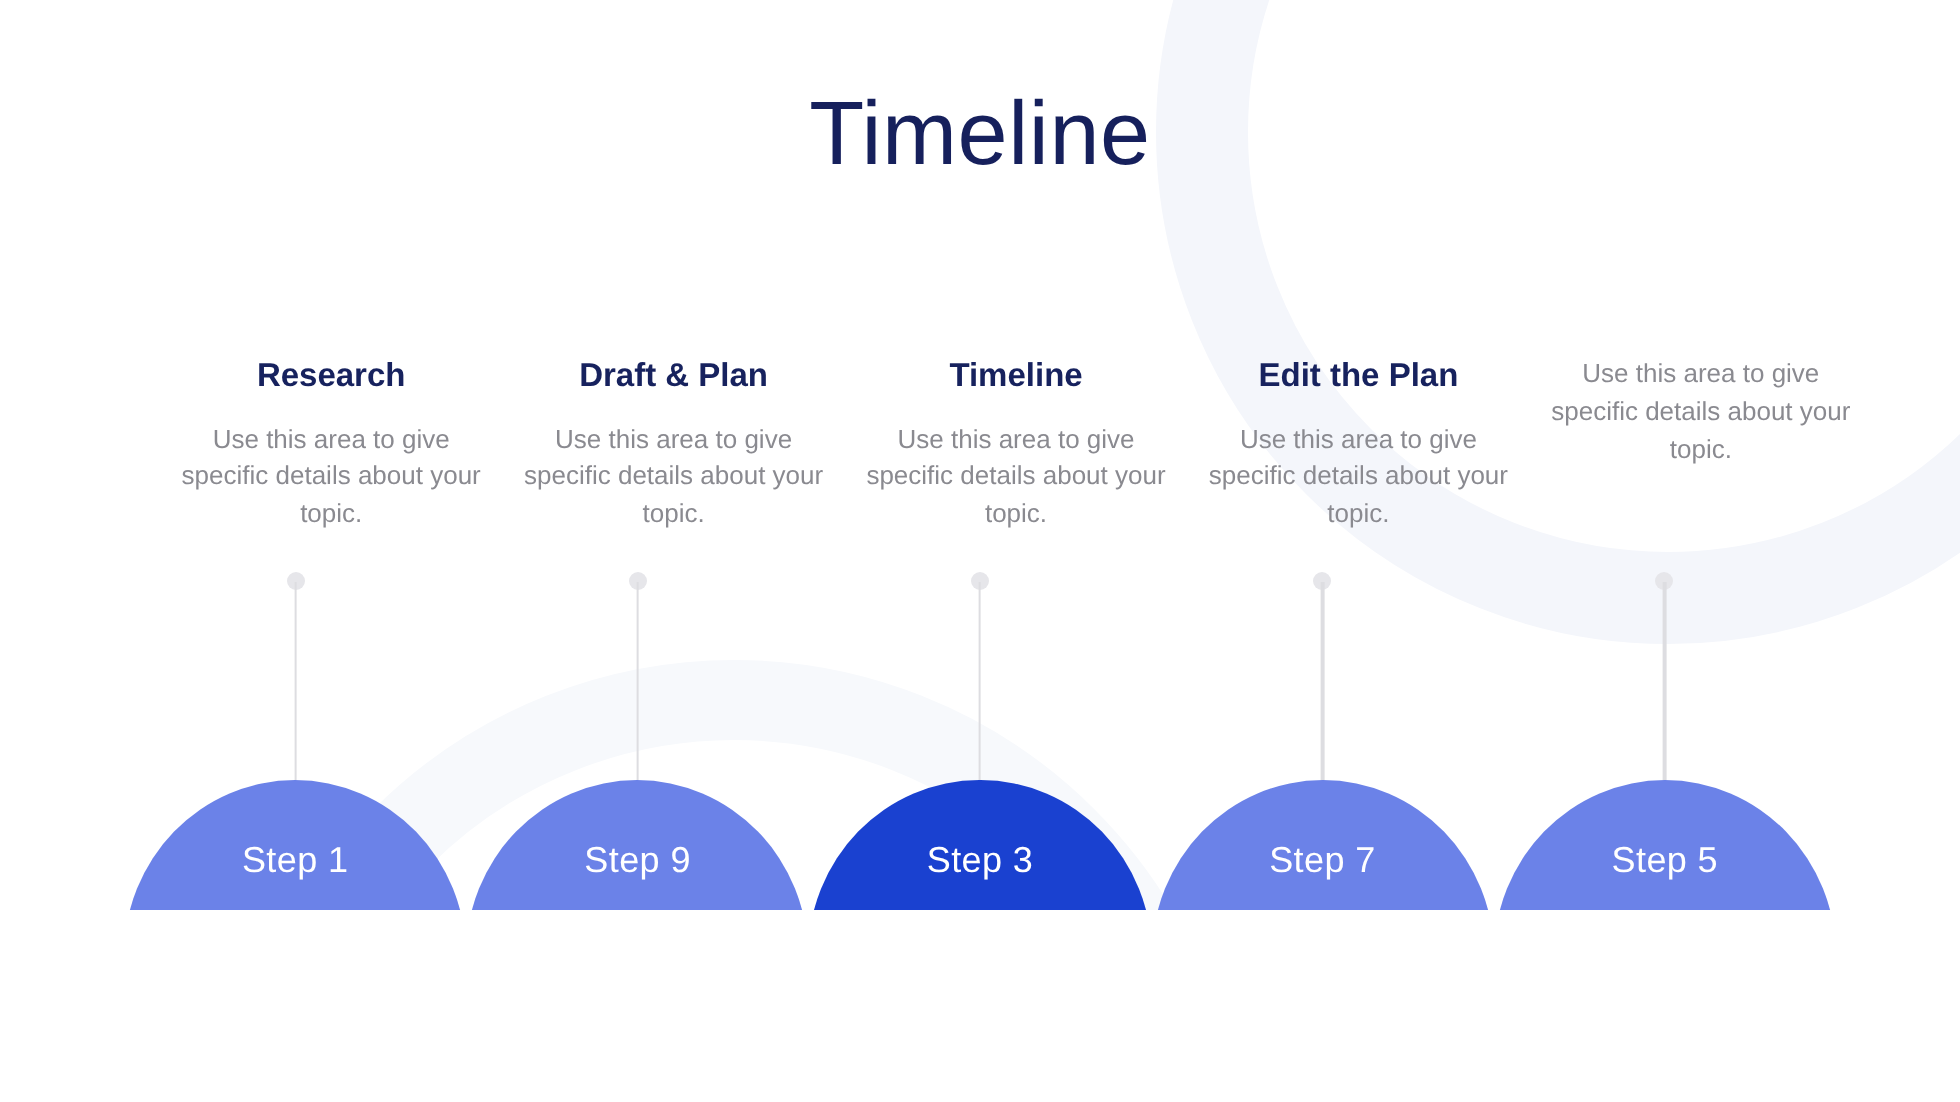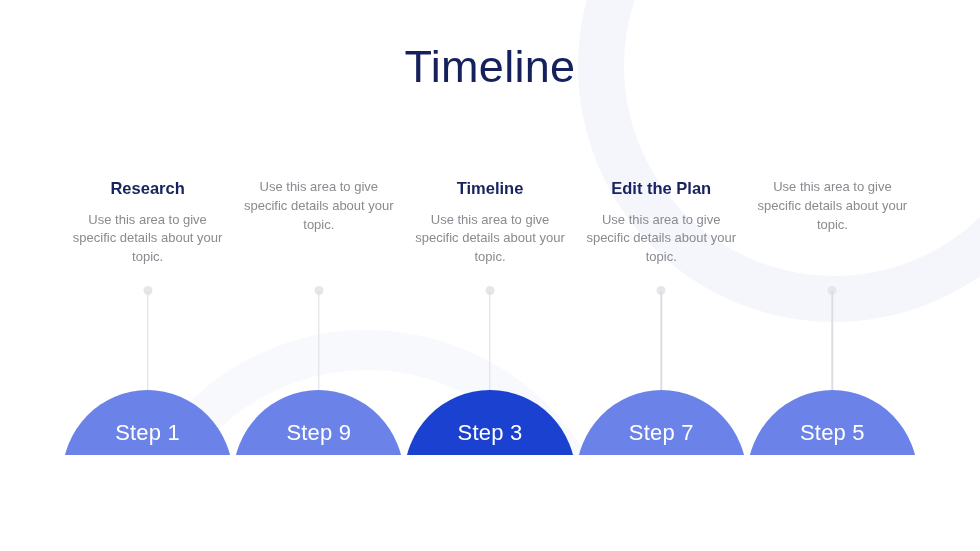--- a/index.html
+++ b/index.html
@@ -50,21 +50,21 @@
     font-weight: 300;
     letter-spacing: 0.3px;
     color: #16205c;
     line-height: 1.1;
   }
 
   
   #columns {
     position: absolute;
     top: 178px;
-    left: 62px;
+    left: 80px;
     width: 856px;
     display: flex;
     justify-content: space-between;
   }
   .column {
     flex: 1 1 0;
     text-align: center;
     padding: 0 4px;
     box-sizing: border-box;
   }
@@ -142,21 +142,21 @@
   }
   .arch.active {
     z-index: 3;
   }
   .arch-label {
     position: absolute;
     left: 0;
     top: 30px;
     width: 100%;
     text-align: center;
-    font-size: 22px;
+    font-size: 18px;
     font-weight: 400;
     color: #ffffff;
     z-index: 4;
     letter-spacing: 0.2px;
   }
 </style>
 </head>
 <body>
 
 <div id="slide">
@@ -165,20 +165,21 @@
   <div class="deco" id="deco-ring-bl"></div>
 
   <div id="page-title">Timeline</div>
 
   <div id="columns">
     <div class="column">
       <div class="col-title">Research</div>
       <div class="col-desc">Use this area to give specific details about your topic.</div>
     </div>
     <div class="column">
+      <div class="col-title">Draft &amp; Plan</div>
       <div class="col-desc">Use this area to give specific details about your topic.</div>
     </div>
     <div class="column">
       <div class="col-title">Timeline</div>
       <div class="col-desc">Use this area to give specific details about your topic.</div>
     </div>
     <div class="column">
       <div class="col-title">Edit the Plan</div>
       <div class="col-desc">Use this area to give specific details about your topic.</div>
     </div>

